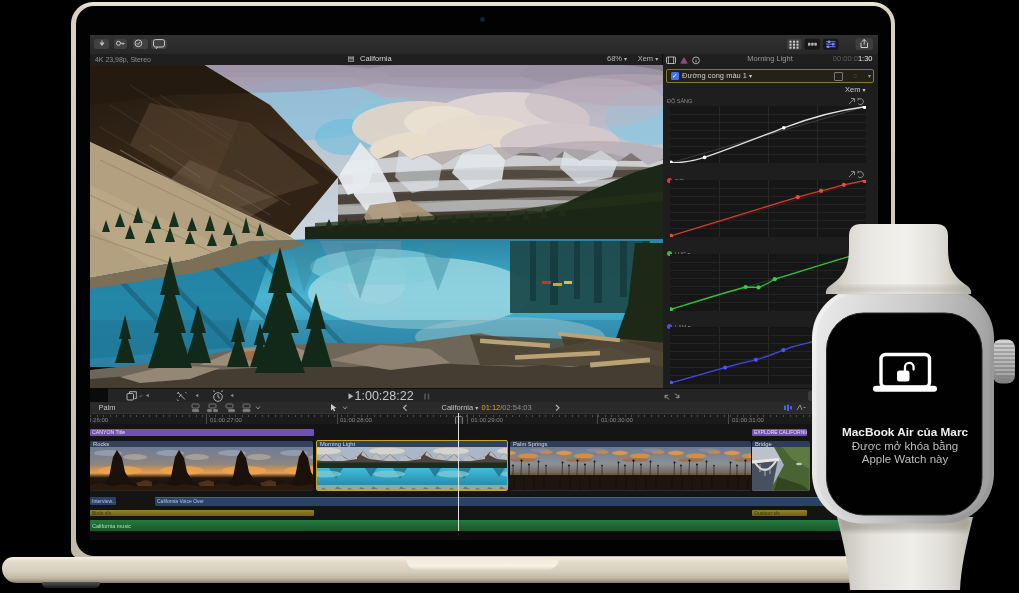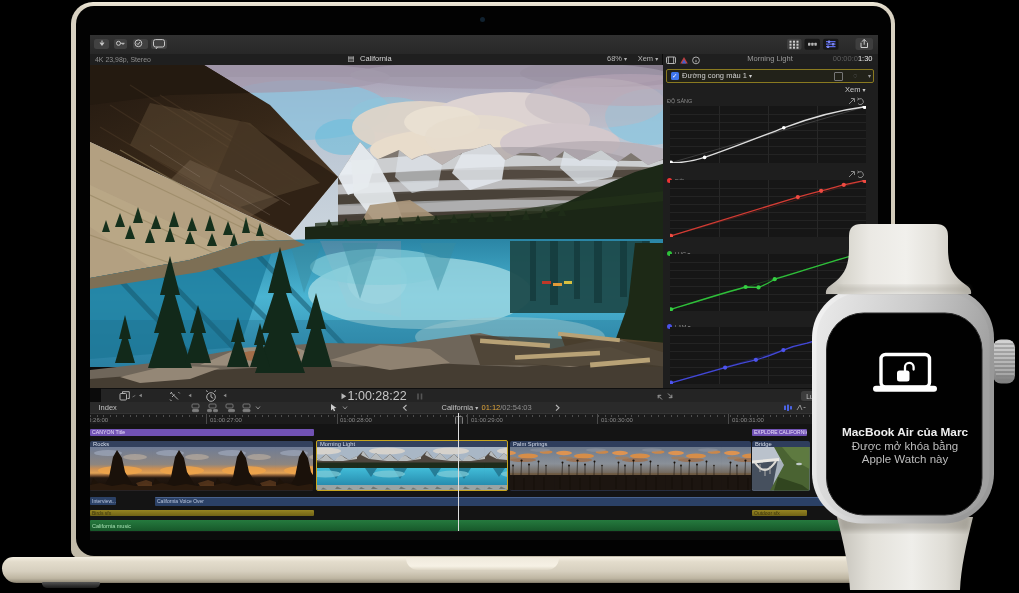--- a/index.html
+++ b/index.html
@@ -19,21 +19,21 @@
         background:linear-gradient(180deg,#555 0%,#303030 60%,#1c1c1c 100%);}
   
   #screen{left:89.5px;top:35px;width:788px;height:505px;background:#0b0b0b;overflow:hidden;}
   #tb{left:0;top:0;width:788px;height:19px;background:linear-gradient(180deg,#313131,#282828);border-bottom:1px solid #0a0a0a;}
   .tbtn{position:absolute;top:4.2px;height:9.5px;border-radius:2.5px;background:#414141;}
   #vhdr{left:0;top:19px;width:788px;height:10.5px;background:#1f1f1f;}
   .t{position:absolute;color:#9a9a9a;font-size:7.5px;line-height:10.5px;white-space:nowrap;}
   #divider{left:572.5px;top:19px;width:1px;height:336px;background:#0b0b0b;}
   #inspector{left:573.5px;top:29.5px;width:214.5px;height:323px;background:#1e1e1e;}
   
-  #footerbar{left:11px;top:352.5px;width:788px;height:14.8px;background:#242424;border-top:1px solid #101010;text-decoration:underline;}
+  #footerbar{left:18px;top:352.5px;width:788px;height:14.8px;background:#242424;border-top:1px solid #101010;text-decoration:underline;}
   #indexrow{left:0;top:367.3px;width:788px;height:10.7px;background:#2a2a2a;}
   #ruler{left:0;top:378px;width:788px;height:10.5px;background:#1b1b1b;
          border-top:1px solid #333;}
   .rtick{position:absolute;top:0;width:1px;height:10px;background:#4a4a4a;}
   .rlab{position:absolute;top:1.5px;color:#8a8a8a;font-size:11px;transform:scale(.55);transform-origin:0 0;white-space:nowrap;}
   .cliplab{position:absolute;left:3px;top:-1.2px;color:#d5dcea;font-size:10px;transform:scale(.58);transform-origin:0 50%;line-height:10px;white-space:nowrap;z-index:2;}
 </style>
 </head>
 <body>
 <div id="stage">
@@ -391,21 +391,21 @@
             <path d="M561,10.5 l-4,-4 m0.2,2.8 v-3 h3 M567,4.5 l4,4 m-0.2,-2.8 v3 h-3"></path>
           </g>
         <g stroke="#555" stroke-width="1.6">
             <path d="M317,4.5 v6 M320.5,4.5 v6"></path>
           </g>
       </svg>
       <span class="t" style="left:247px;top:0.5px;color:#c6c6c6;font-size:12.5px;line-height:14px;">1:00:28:22</span>
       <div class="abs" style="left:700px;top:2px;width:19px;height:10.5px;background:#3d3d3d;border-radius:2.5px;color:#c9c9c9;font-size:10.5px;text-align:center"><span style="display:inline-block;transform:scale(.62);transform-origin:50% 40%;white-space:nowrap">Lưu...</span></div>
     </div>
     <div class="abs" id="indexrow">
-      <span class="t" style="left:9px;top:-0.5px;line-height:11px;color:#c0c0c0">Index</span>
+      <span class="t" style="left:9px;top:-0.5px;line-height:11px;color:#c0c0c0">Palm</span>
       <svg style="position:absolute;left:0;top:0" width="788" height="11" viewBox="0 0 788 11">
         <g stroke="#7e7e7e" stroke-width="0.9" fill="none">
           <rect x="102" y="2" width="7" height="4" rx="1"></rect>
             <rect x="102.5" y="7.5" width="6" height="2.2" rx="0.6" fill="#7e7e7e"></rect>
           <rect x="119" y="2" width="7" height="4" rx="1"></rect>
             <rect x="117.5" y="7.5" width="4" height="2.2" rx="0.6" fill="#7e7e7e"></rect>
             <rect x="123.5" y="7.5" width="4" height="2.2" rx="0.6" fill="#7e7e7e"></rect>
           <rect x="136" y="2" width="7" height="4" rx="1"></rect>
             <rect x="138.5" y="7.5" width="6" height="2.2" rx="0.6" fill="#7e7e7e"></rect>
           <rect x="153" y="2" width="7" height="4" rx="1"></rect>

